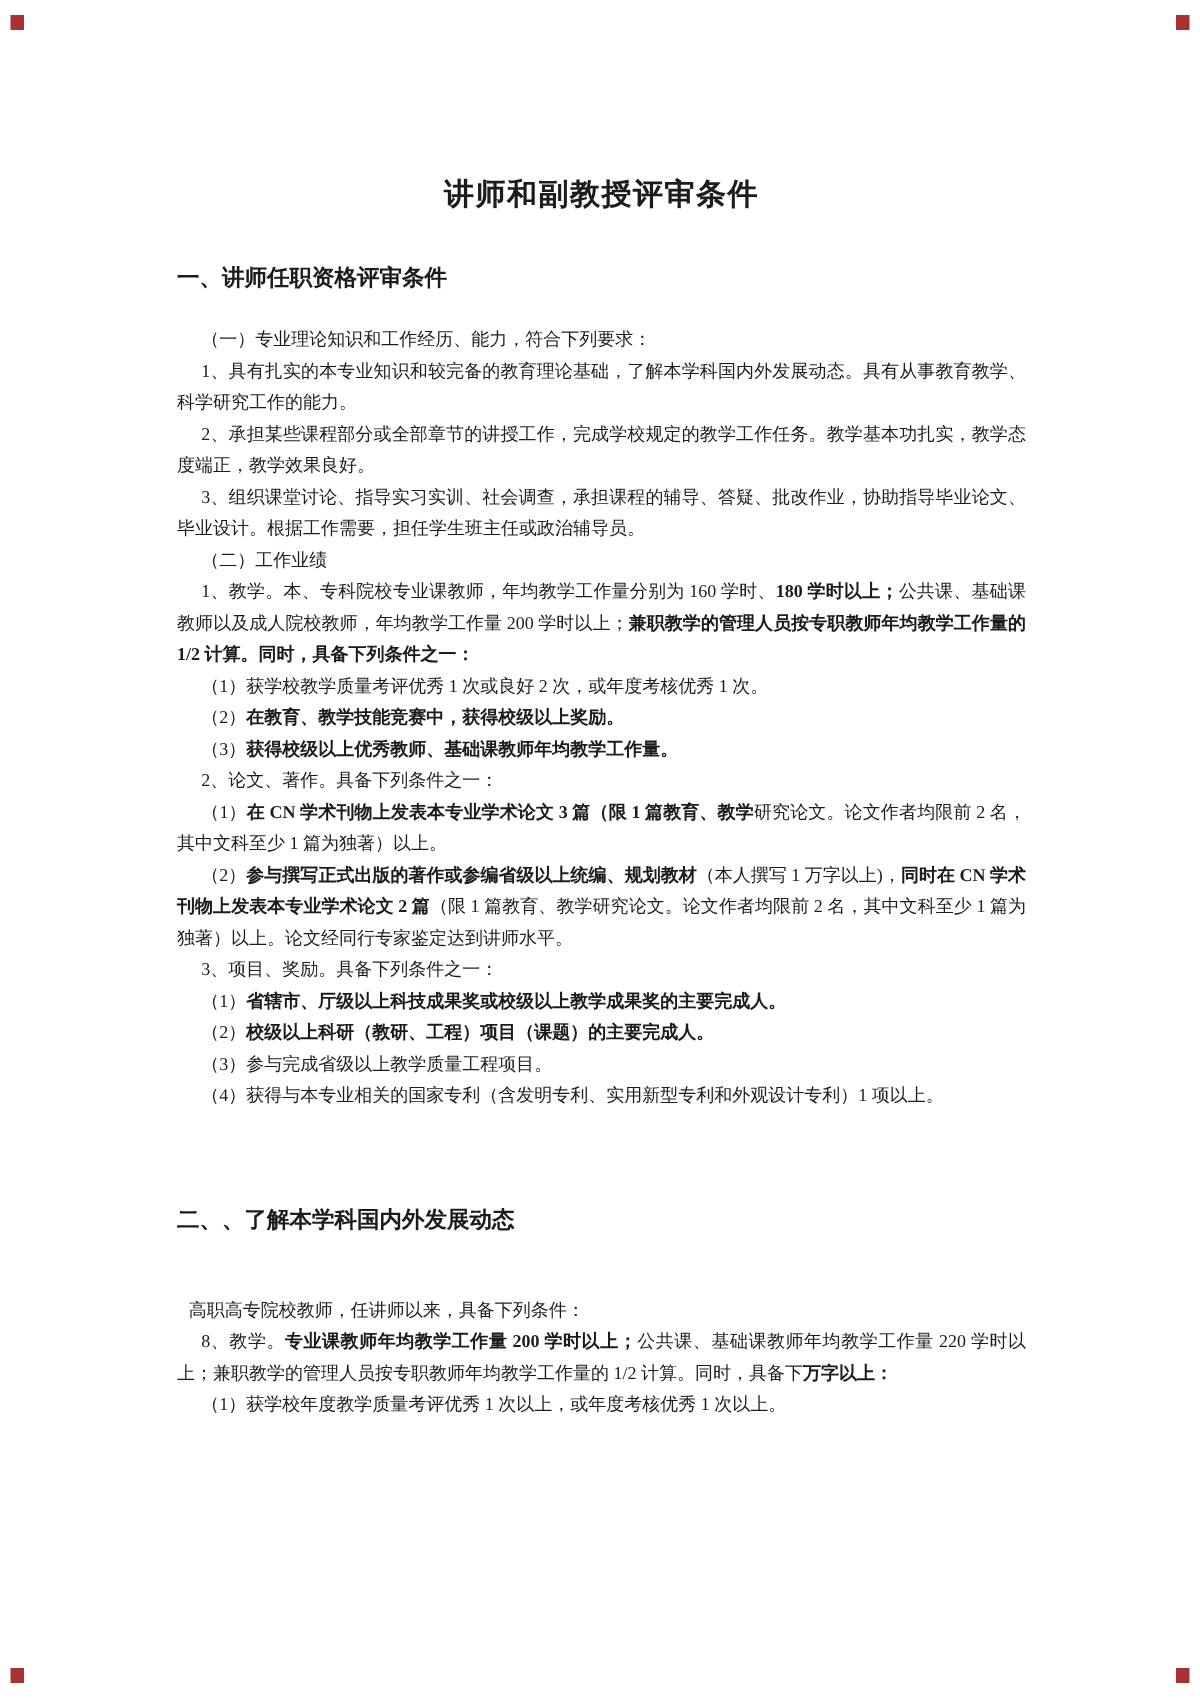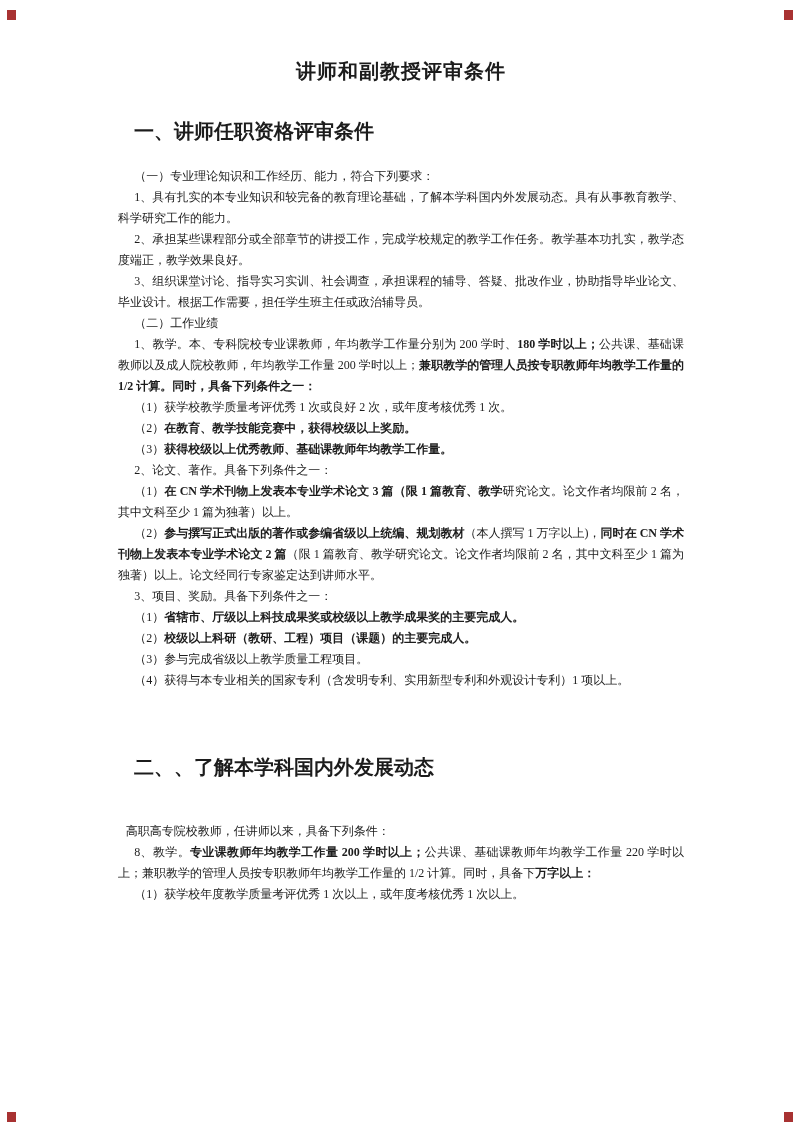--- a/index.html
+++ b/index.html
@@ -10,34 +10,34 @@
     position: relative;
     overflow: hidden;
     font-family: "Liberation Serif", "DejaVu Serif", serif;
     color: #1c1c1c;
   }
   .page {
     position: absolute;
     top: 0; left: 0;
     width: 800px;
     height: 1132px;
-    padding: 58px 116px 0 118px;
+    padding: 116px 116px 0 118px;
     box-sizing: border-box;
   }
   .doc-title {
     text-align: center;
     font-size: 20px;
     font-weight: 700;
     letter-spacing: 1px;
     margin: 0 0 33px 0;
   }
   .sec-heading {
-    font-size: 20px;
+    font-size: 15px;
     font-weight: 700;
-    margin: 0 0 21px 16px;
+    margin: 0 0 21px 0;
   }
   .sec-body .para {
     font-size: 12px;
     line-height: 21px;
     text-align: justify;
     text-indent: 1.35em;
     margin: 0;
   }
   .sec-body .para.small-indent { text-indent: 0.65em; }
   .para .b { font-weight: 700; }
@@ -61,21 +61,21 @@
   <h1 class="doc-title">讲师和副教授评审条件</h1>
 
   <div class="section section-1">
     <h2 class="sec-heading">一、讲师任职资格评审条件</h2>
     <div class="sec-body">
         <p class="para"><span>（一）专业理论知识和工作经历、能力，符合下列要求：</span></p>
         <p class="para"><span>1、具有扎实的本专业知识和较完备的教育理论基础，了解本学科国内外发展动态。具有从事教育教学、科学研究工作的能力。</span></p>
         <p class="para"><span>2、承担某些课程部分或全部章节的讲授工作，完成学校规定的教学工作任务。教学基本功扎实，教学态度端正，教学效果良好。</span></p>
         <p class="para"><span>3、组织课堂讨论、指导实习实训、社会调查，承担课程的辅导、答疑、批改作业，协助指导毕业论文、毕业设计。根据工作需要，担任学生班主任或政治辅导员。</span></p>
         <p class="para"><span>（二）工作业绩</span></p>
-        <p class="para"><span>1、教学。本、专科院校专业课教师，年均教学工作量分别为 200 学时、</span><span class="b">180 学时以上；</span><span>公共课、基础课教师以及成人院校教师，年均教学工作量 200 学时以上；</span><span class="b">兼职教学的管理人员按专职教师年均教学工作量的 1/2 计算。同时，具备下列条件之一：</span></p>
+        <p class="para"><span>1、教学。本、专科院校专业课教师，年均教学工作量分别为 160 学时、</span><span class="b">180 学时以上；</span><span>公共课、基础课教师以及成人院校教师，年均教学工作量 200 学时以上；</span><span class="b">兼职教学的管理人员按专职教师年均教学工作量的 1/2 计算。同时，具备下列条件之一：</span></p>
         <p class="para"><span>（1）获学校教学质量考评优秀 1 次或良好 2 次，或年度考核优秀 1 次。</span></p>
         <p class="para"><span>（2）</span><span class="b">在教育、教学技能竞赛中，获得校级以上奖励。</span></p>
         <p class="para"><span>（3）</span><span class="b">获得校级以上优秀教师、基础课教师年均教学工作量。</span></p>
         <p class="para"><span>2、论文、著作。具备下列条件之一：</span></p>
         <p class="para"><span>（1）</span><span class="b">在 CN 学术刊物上发表本专业学术论文 3 篇（限 1 篇教育、教学</span><span>研究论文。论文作者均限前 2 名，其中文科至少 1 篇为独著）以上。</span></p>
         <p class="para"><span>（2）</span><span class="b">参与撰写正式出版的著作或参编省级以上统编、规划教材</span><span>（本人撰写 1 万字以上)，</span><span class="b">同时在 CN 学术刊物上发表本专业学术论文 2 篇</span><span>（限 1 篇教育、教学研究论文。论文作者均限前 2 名，其中文科至少 1 篇为独著）以上。论文经同行专家鉴定达到讲师水平。</span></p>
         <p class="para"><span>3、项目、奖励。具备下列条件之一：</span></p>
         <p class="para"><span>（1）</span><span class="b">省辖市、厅级以上科技成果奖或校级以上教学成果奖的主要完成人。</span></p>
         <p class="para"><span>（2）</span><span class="b">校级以上科研（教研、工程）项目（课题）的主要完成人。</span></p>
         <p class="para"><span>（3）参与完成省级以上教学质量工程项目。</span></p>

